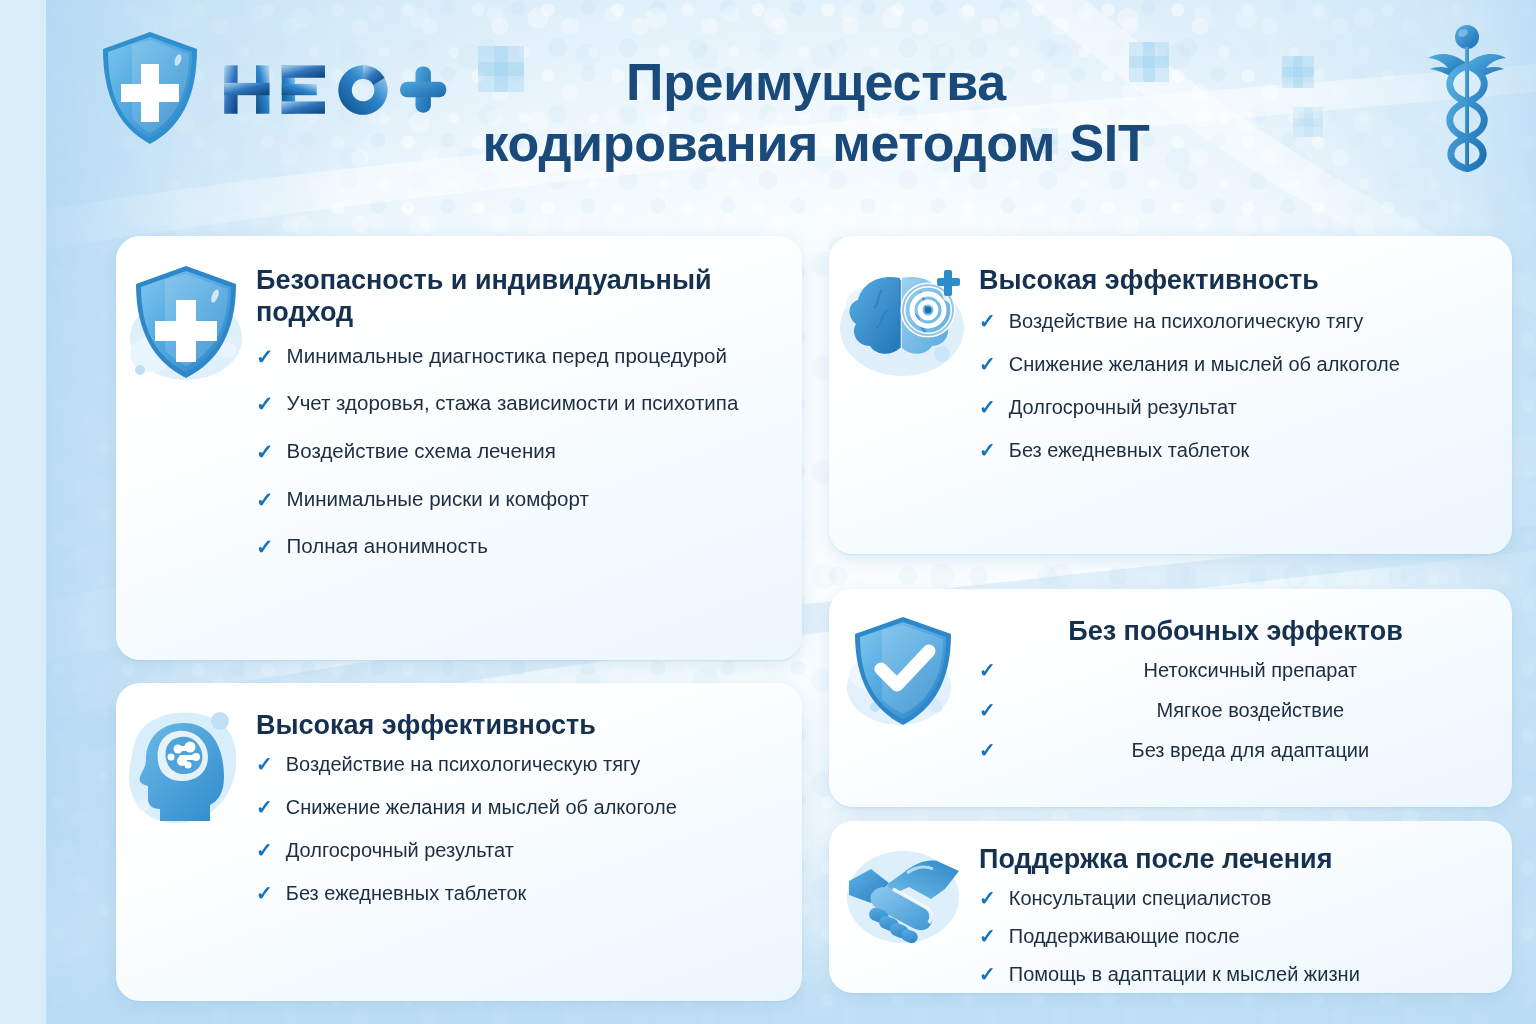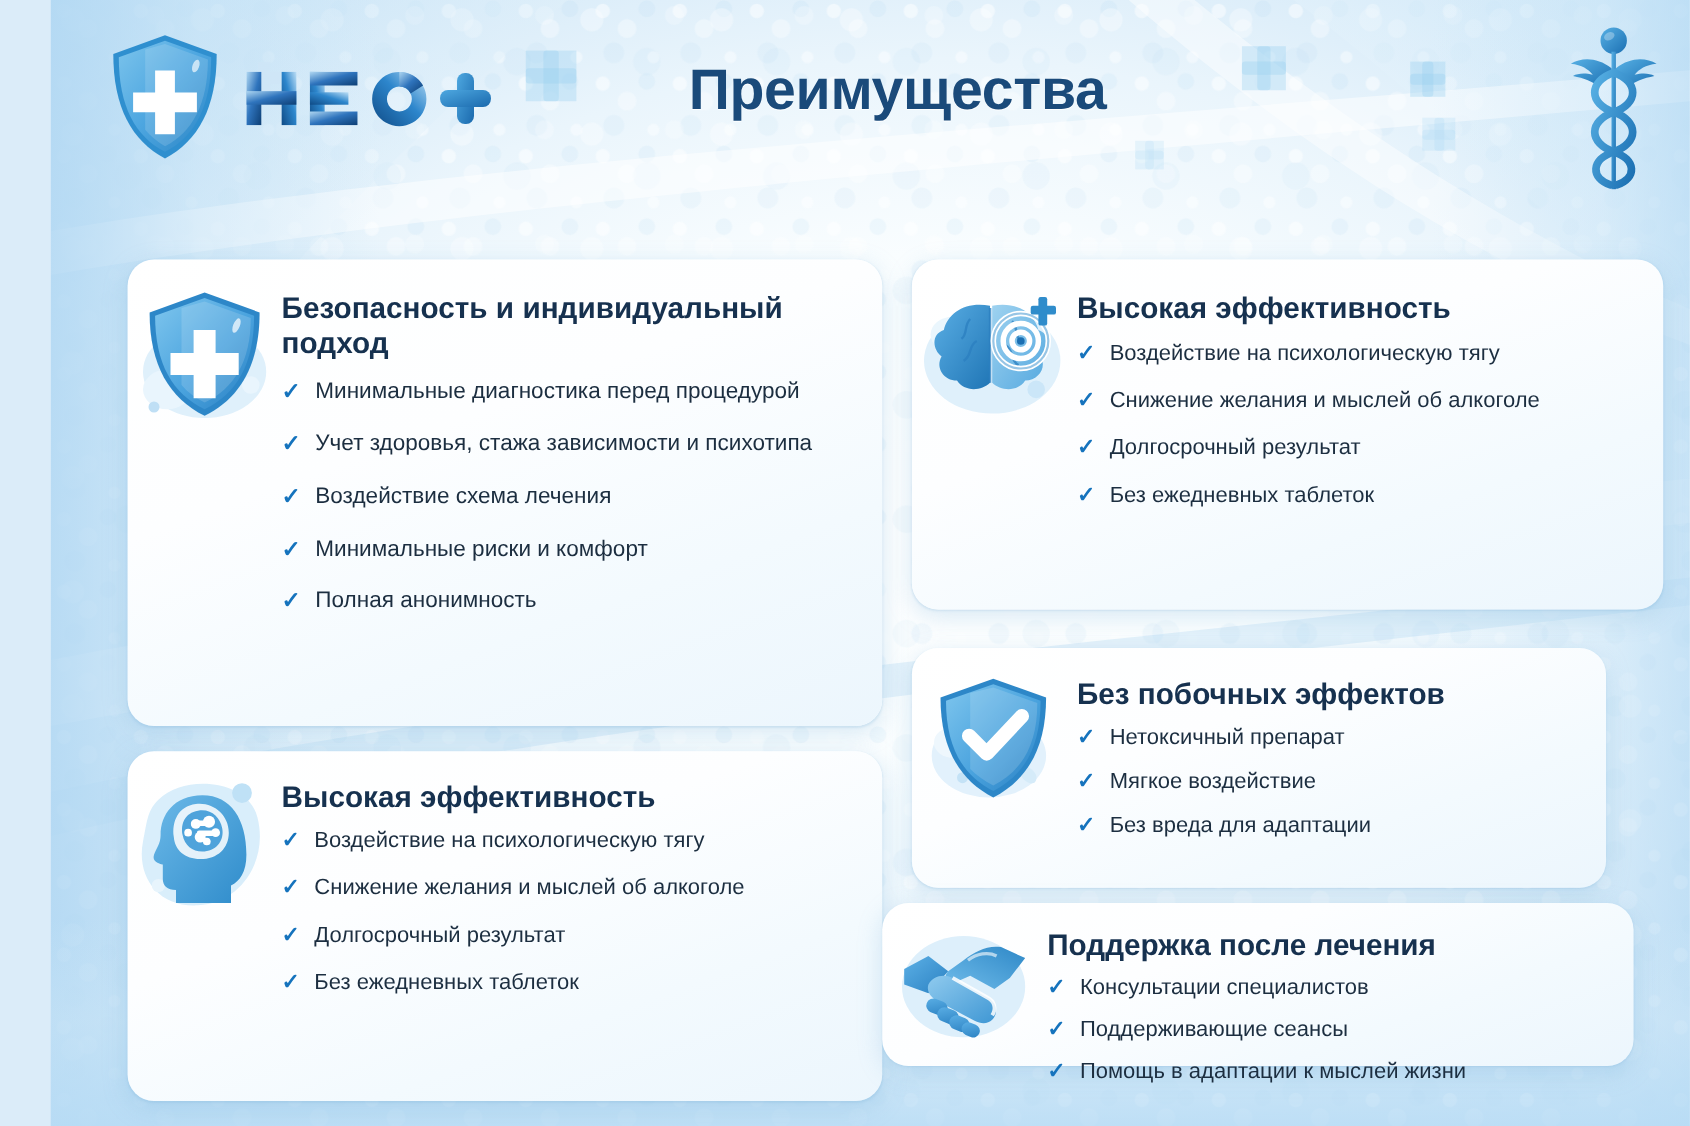--- a/index.html
+++ b/index.html
@@ -148,29 +148,29 @@
   #card-eff-left .bullet .tick { font-size:20px; margin-right:13px; padding-top:3px; }
 
   #card-eff-right     { left:783px; top:236px; width:683px; height:318px; }
   #card-eff-right .icon-col { width:150px; padding-top:22px; }
   #card-eff-right .body-col { padding:28px 20px 0 0; }
   #card-eff-right .card-title { font-size:27px; }
   #card-eff-right .bullets { margin-top:12px; }
   #card-eff-right .bullet { font-size:20px; margin-bottom:17px; }
   #card-eff-right .bullet .tick { font-size:20px; margin-right:13px; padding-top:3px; }
 
-  #card-noside        { left:783px; top:589px; width:631px; height:218px; }
+  #card-noside        { left:783px; top:589px; width:683px; height:218px;text-align:center; }
   #card-noside .icon-col { width:150px; padding-top:20px; }
   #card-noside .body-col { padding:26px 20px 0 0; }
   #card-noside .card-title { font-size:27px; }
   #card-noside .bullets { margin-top:10px; }
   #card-noside .bullet { font-size:20px; margin-bottom:14px; }
   #card-noside .bullet .tick { font-size:20px; margin-right:13px; padding-top:3px; }
 
-  #card-support       { left:756px; top:821px; width:683px; height:148px; }
+  #card-support       { left:783px; top:821px; width:683px; height:172px; }
   #card-support .icon-col { width:150px; padding-top:16px; }
   #card-support .body-col { padding:22px 18px 0 0; }
   #card-support .card-title { font-size:27px; }
   #card-support .bullets { margin-top:6px; }
   #card-support .bullet { font-size:20px; margin-bottom:12px; }
   #card-support .bullet .tick { font-size:20px; margin-right:13px; padding-top:3px; }
 </style>
 </head>
 <body>
 
@@ -262,20 +262,21 @@
         <path d="M141 13 a24 24 0 1 1 -.1 0 z M141 26 a11 11 0 1 0 .1 0 z" fill="url(#wg2)"></path>
         <path d="M141 13 a24 24 0 0 1 21 12 l-11 7 a11 11 0 0 0 -10 -6 z" fill="url(#wg1)"></path>
 
         <rect x="192" y="14" width="15" height="45" rx="7" fill="url(#wg3)"></rect>
         <rect x="177" y="29" width="45" height="15" rx="7" fill="url(#wg3)"></rect>
       </svg>
     </div>
 
     <h1 class="page-title">
       <span>Преимущества</span>
+      <span class="line2">кодирования методом SIT</span>
     </h1>
 
     <svg class="caduceus" viewBox="0 0 86 165">
       <defs>
         <linearGradient id="cad" x1="0" y1="0" x2="1" y2="1">
           <stop offset="0%" stop-color="#57b0e4"></stop>
             <stop offset="100%" stop-color="#1b6fb2"></stop>
         </linearGradient>
       </defs>
       <circle cx="43" cy="15" r="12" fill="url(#cad)"></circle>
@@ -540,21 +541,21 @@
       </div>
       <div class="body-col">
         <div class="card-title">Поддержка после лечения</div>
         <ul class="bullets">
           <li class="bullet">
             <span class="tick">✓</span>
             <span class="btext">Консультации специалистов</span>
           </li>
           <li class="bullet">
             <span class="tick">✓</span>
-            <span class="btext">Поддерживающие сеансы</span>
+            <span class="btext">Поддерживающие после</span>
           </li>
           <li class="bullet">
             <span class="tick">✓</span>
             <span class="btext">Помощь в адаптации к мыслей жизни</span>
           </li>
         </ul>
       </div>
     </div>
   </div>
 

